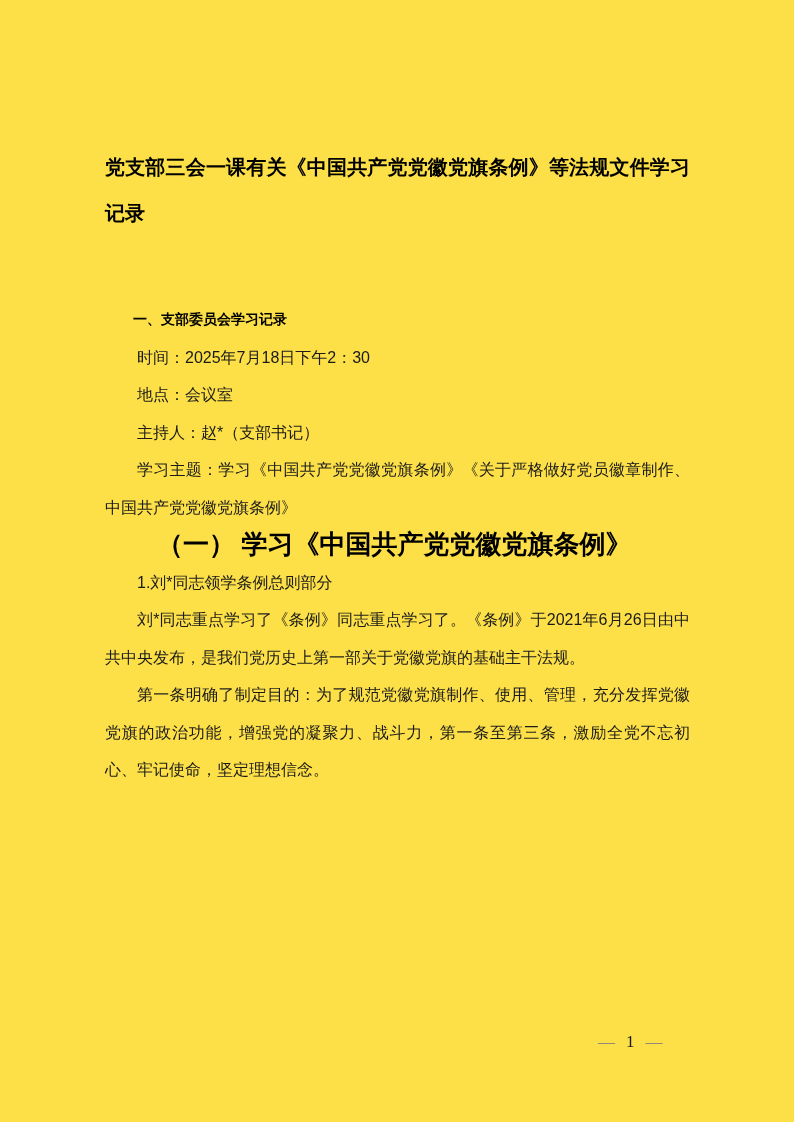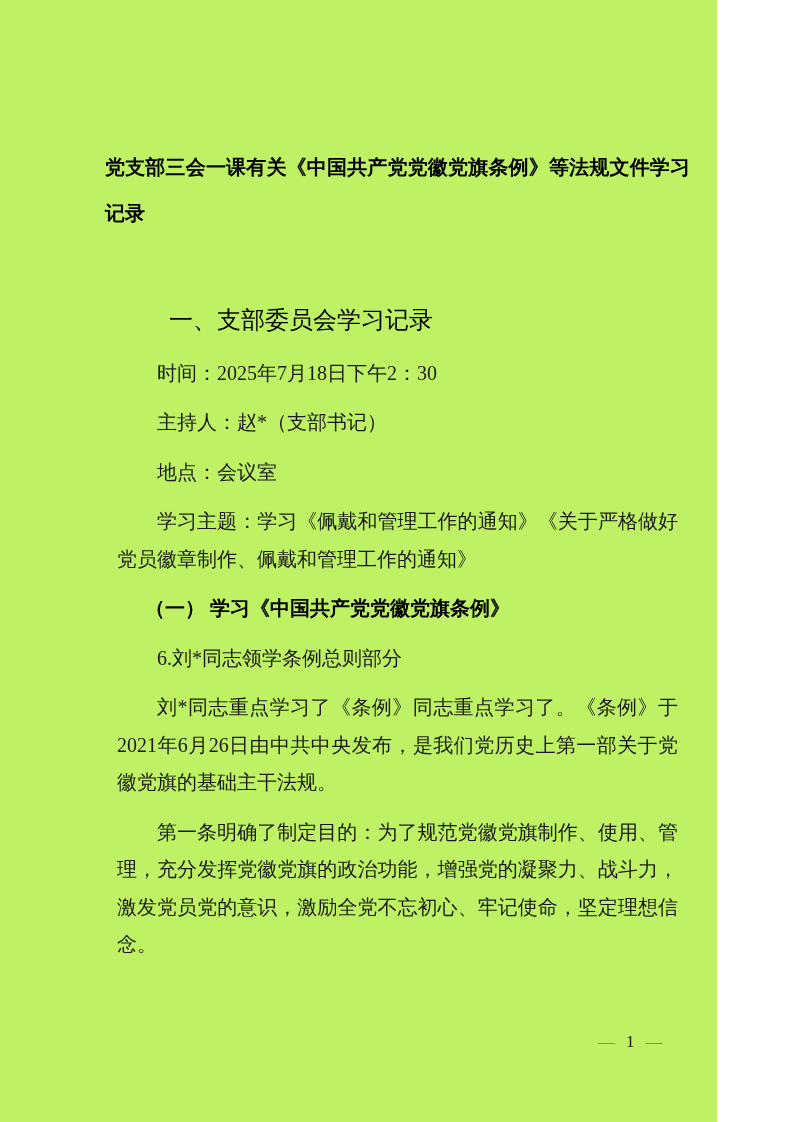--- a/index.html
+++ b/index.html
@@ -2,67 +2,67 @@
 <html><head>
 <meta charset="utf-8">
 <style>
   html, body {
     margin: 0;
     padding: 0;
     background: #ffffff;
   }
   .page {
     position: relative;
-    width: 717px;
+    width: 794px;
     height: 1122px;
-    background: #bef264;
+    background: #fde047;
     overflow: hidden;
   }
   .content {
     position: absolute;
     left: 105px;
     top: 144px;
     width: 585px;
   }
   .doc-title {
     font-family: "Liberation Sans", "DejaVu Sans", sans-serif;
     font-weight: bold;
     font-size: 20px;
     line-height: 46px;
     color: #000000;
     text-align: justify;
     margin: 0 0 65px 0;
     padding: 0;
   }
   .sec-heading {
     font-family: "Liberation Sans", "DejaVu Sans", sans-serif;
-    font-weight: normal;
-    font-size: 24px;
+    font-weight: bold;
+    font-size: 14px;
     line-height: 37.5px;
     color: #000000;
     text-indent: 2em;
     text-align: justify;
-    margin: 16px;
+    margin: 0;
     padding: 0;
   }
   .para {
-    font-family: Liberation Serif, serif;
+    font-family: Liberation Sans, sans-serif;
     font-weight: normal;
-    font-size: 20px;
+    font-size: 16px;
     line-height: 37.5px;
     color: #1a1a1a;
     text-indent: 2em;
     text-align: justify;
-    margin: 12px;
+    margin: 0;
     padding: 0;
   }
   .sub-heading {
     font-family: "Liberation Serif", "DejaVu Serif", serif;
     font-weight: bold;
-    font-size: 20px;
+    font-size: 26px;
     line-height: 37.5px;
     color: #000000;
     text-indent: 2em;
     text-align: justify;
     margin: 0;
     padding: 0;
   }
   .footer {
     position: absolute;
     left: 598px;
@@ -85,35 +85,35 @@
 <body>
 
 <div class="page">
   <div class="content">
     <h1 class="doc-title">党支部三会一课有关《中国共产党党徽党旗条例》等法规文件学习记录</h1>
 
     <h2 class="sec-heading">一、支部委员会学习记录</h2>
 
     <p class="para">时间：2025年7月18日下午2：30</p>
 
+    <p class="para">地点：会议室</p>
+
     <p class="para">主持人：赵*（支部书记）</p>
 
-    <p class="para">地点：会议室</p>
 
-
-    <p class="para">学习主题：学习《佩戴和管理工作的通知》《关于严格做好党员徽章制作、佩戴和管理工作的通知》</p>
+    <p class="para">学习主题：学习《中国共产党党徽党旗条例》《关于严格做好党员徽章制作、中国共产党党徽党旗条例》</p>
 
 
     <h3 class="sub-heading">（一） 学习《中国共产党党徽党旗条例》</h3>
 
-    <p class="para">6.刘*同志领学条例总则部分</p>
+    <p class="para">1.刘*同志领学条例总则部分</p>
 
     <p class="para">刘*同志重点学习了《条例》同志重点学习了。《条例》于2021年6月26日由中共中央发布，是我们党历史上第一部关于党徽党旗的基础主干法规。</p>
 
-    <p class="para">第一条明确了制定目的：为了规范党徽党旗制作、使用、管理，充分发挥党徽党旗的政治功能，增强党的凝聚力、战斗力，激发党员党的意识，激励全党不忘初心、牢记使命，坚定理想信念。</p>
+    <p class="para">第一条明确了制定目的：为了规范党徽党旗制作、使用、管理，充分发挥党徽党旗的政治功能，增强党的凝聚力、战斗力，第一条至第三条，激励全党不忘初心、牢记使命，坚定理想信念。</p>
   </div>
 
   <div class="footer">
     <span class="dash">—</span>
     <span class="page-num">1</span>
     <span class="dash">—</span>
   </div>
 </div>
 
 </body></html>

